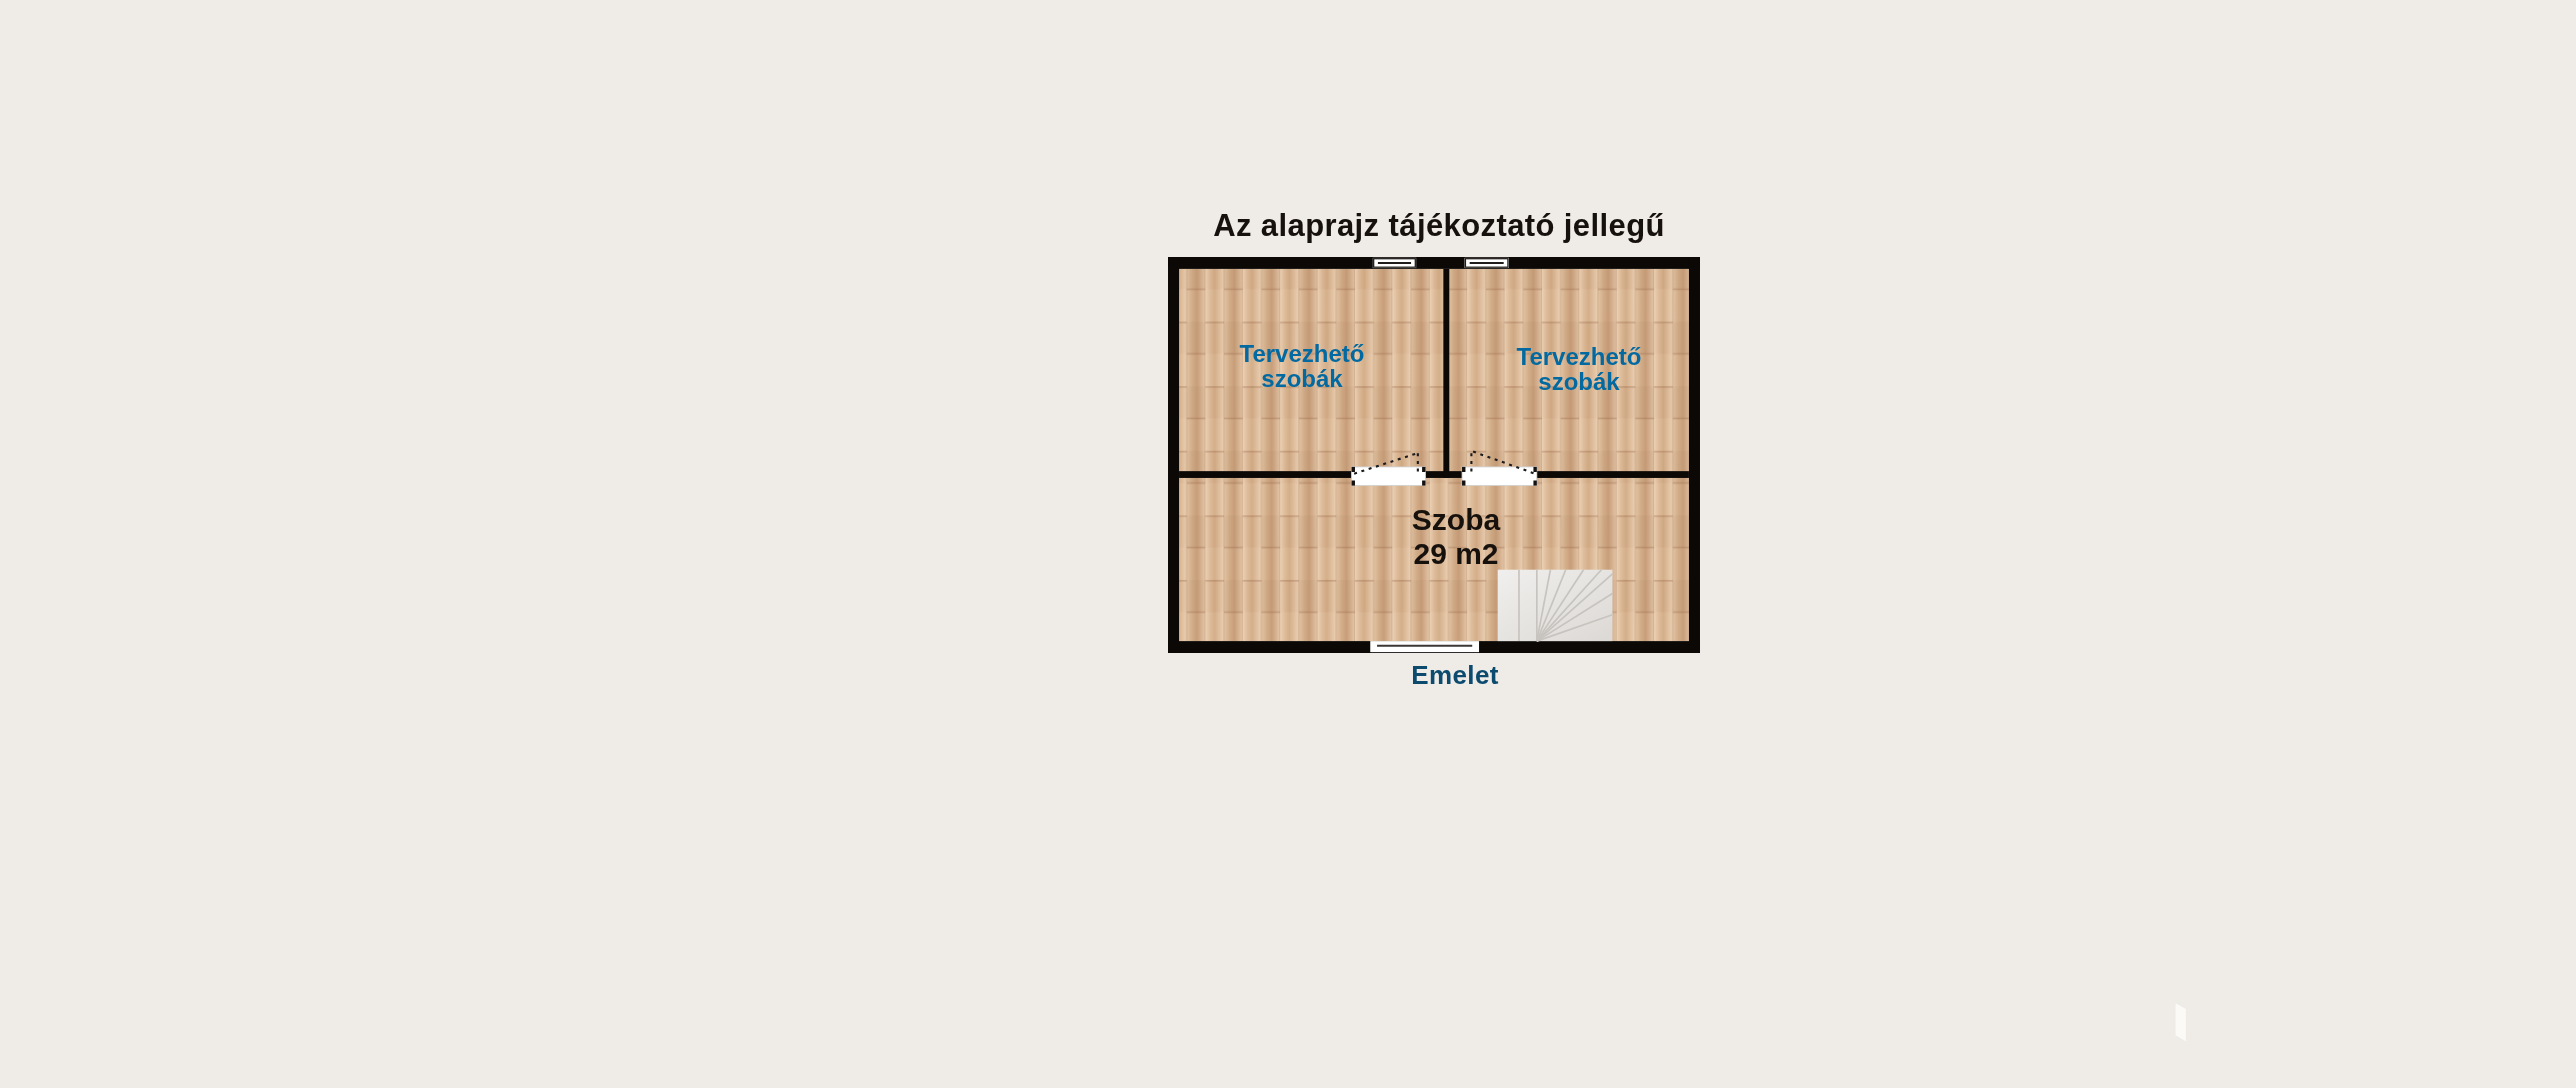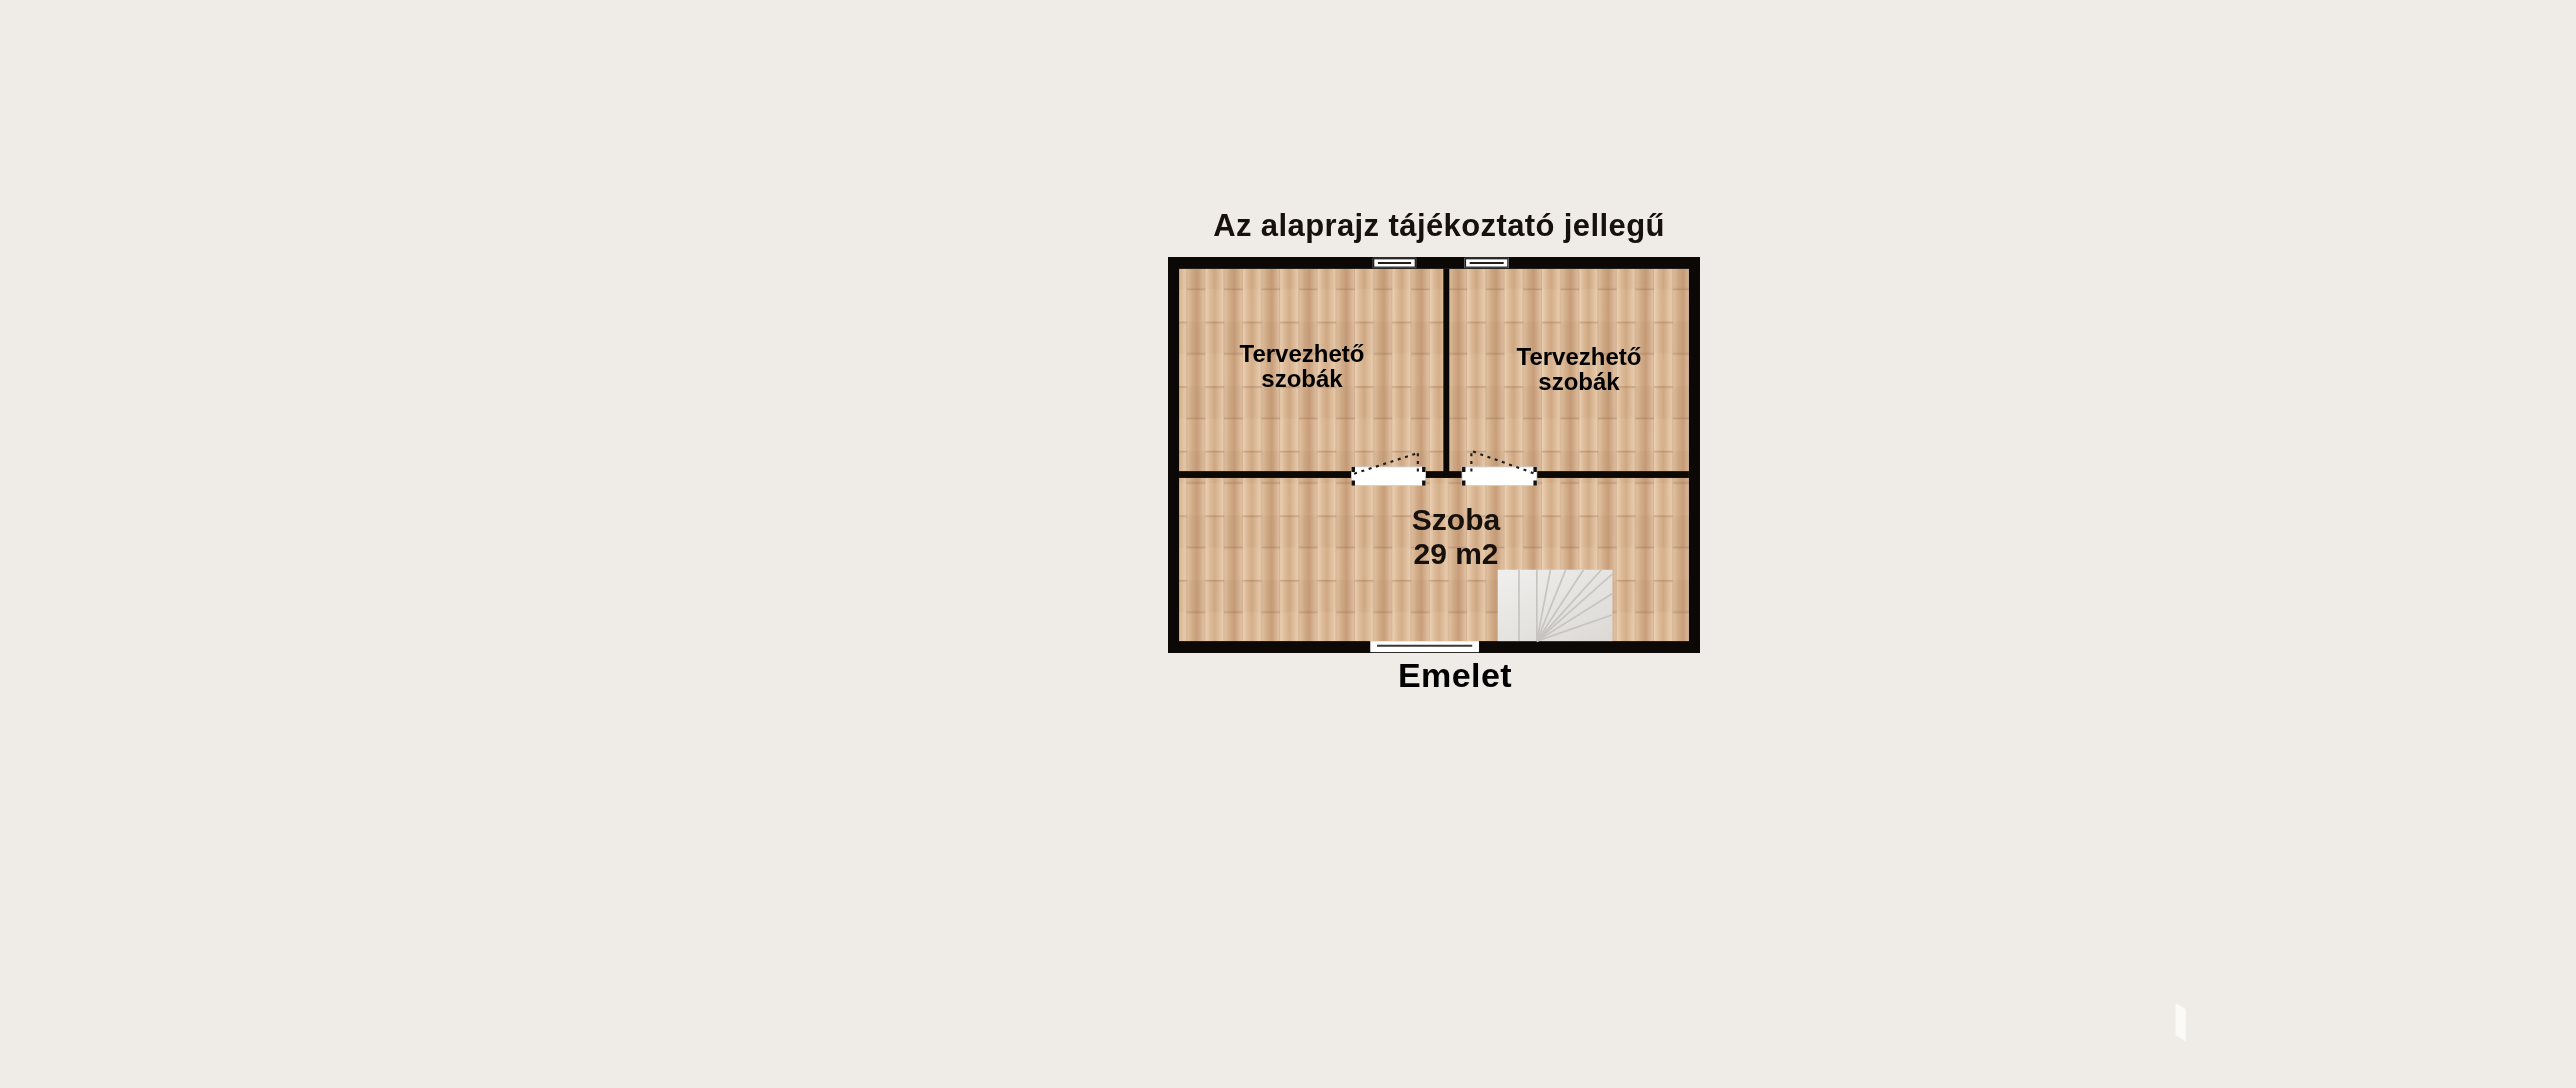--- a/index.html
+++ b/index.html
@@ -6,27 +6,27 @@
   body{background:#efece8;font-family:"Liberation Sans",sans-serif;}
   #stage{
     position:relative;width:2188px;height:1088px;background:#efece8;overflow:hidden;
   }
   .abs{position:absolute;}
   .centered{transform:translate(-50%,-50%);text-align:center;}
   .disclaimer{
     font-weight:700;font-size:31px;color:#16110d;letter-spacing:0.4px;white-space:nowrap;
   }
   .room-label{
-    font-weight:700;font-size:24px;line-height:25px;color:#000000;white-space:nowrap;
+    font-weight:700;font-size:24px;line-height:25px;color:#0369a1;white-space:nowrap;
   }
   .szoba-label{
     font-weight:700;font-size:30px;line-height:34px;color:#16110d;white-space:nowrap;
   }
   .floor-label{
-    font-weight:700;font-size:34px;color:#000000;letter-spacing:0.4px;white-space:nowrap;
+    font-weight:700;font-size:26px;color:#0c4a6e;letter-spacing:0.4px;white-space:nowrap;
   }
   .brand-name{
     font-weight:700;font-size:57px;letter-spacing:8.5px;color:#faf8f4;white-space:nowrap;line-height:60px;
   }
   .brand-tagline{
     font-weight:400;font-size:18px;letter-spacing:8px;color:#f8f6f1;white-space:nowrap;line-height:20.4px;
   }
 </style>
 </head>
 <body>

